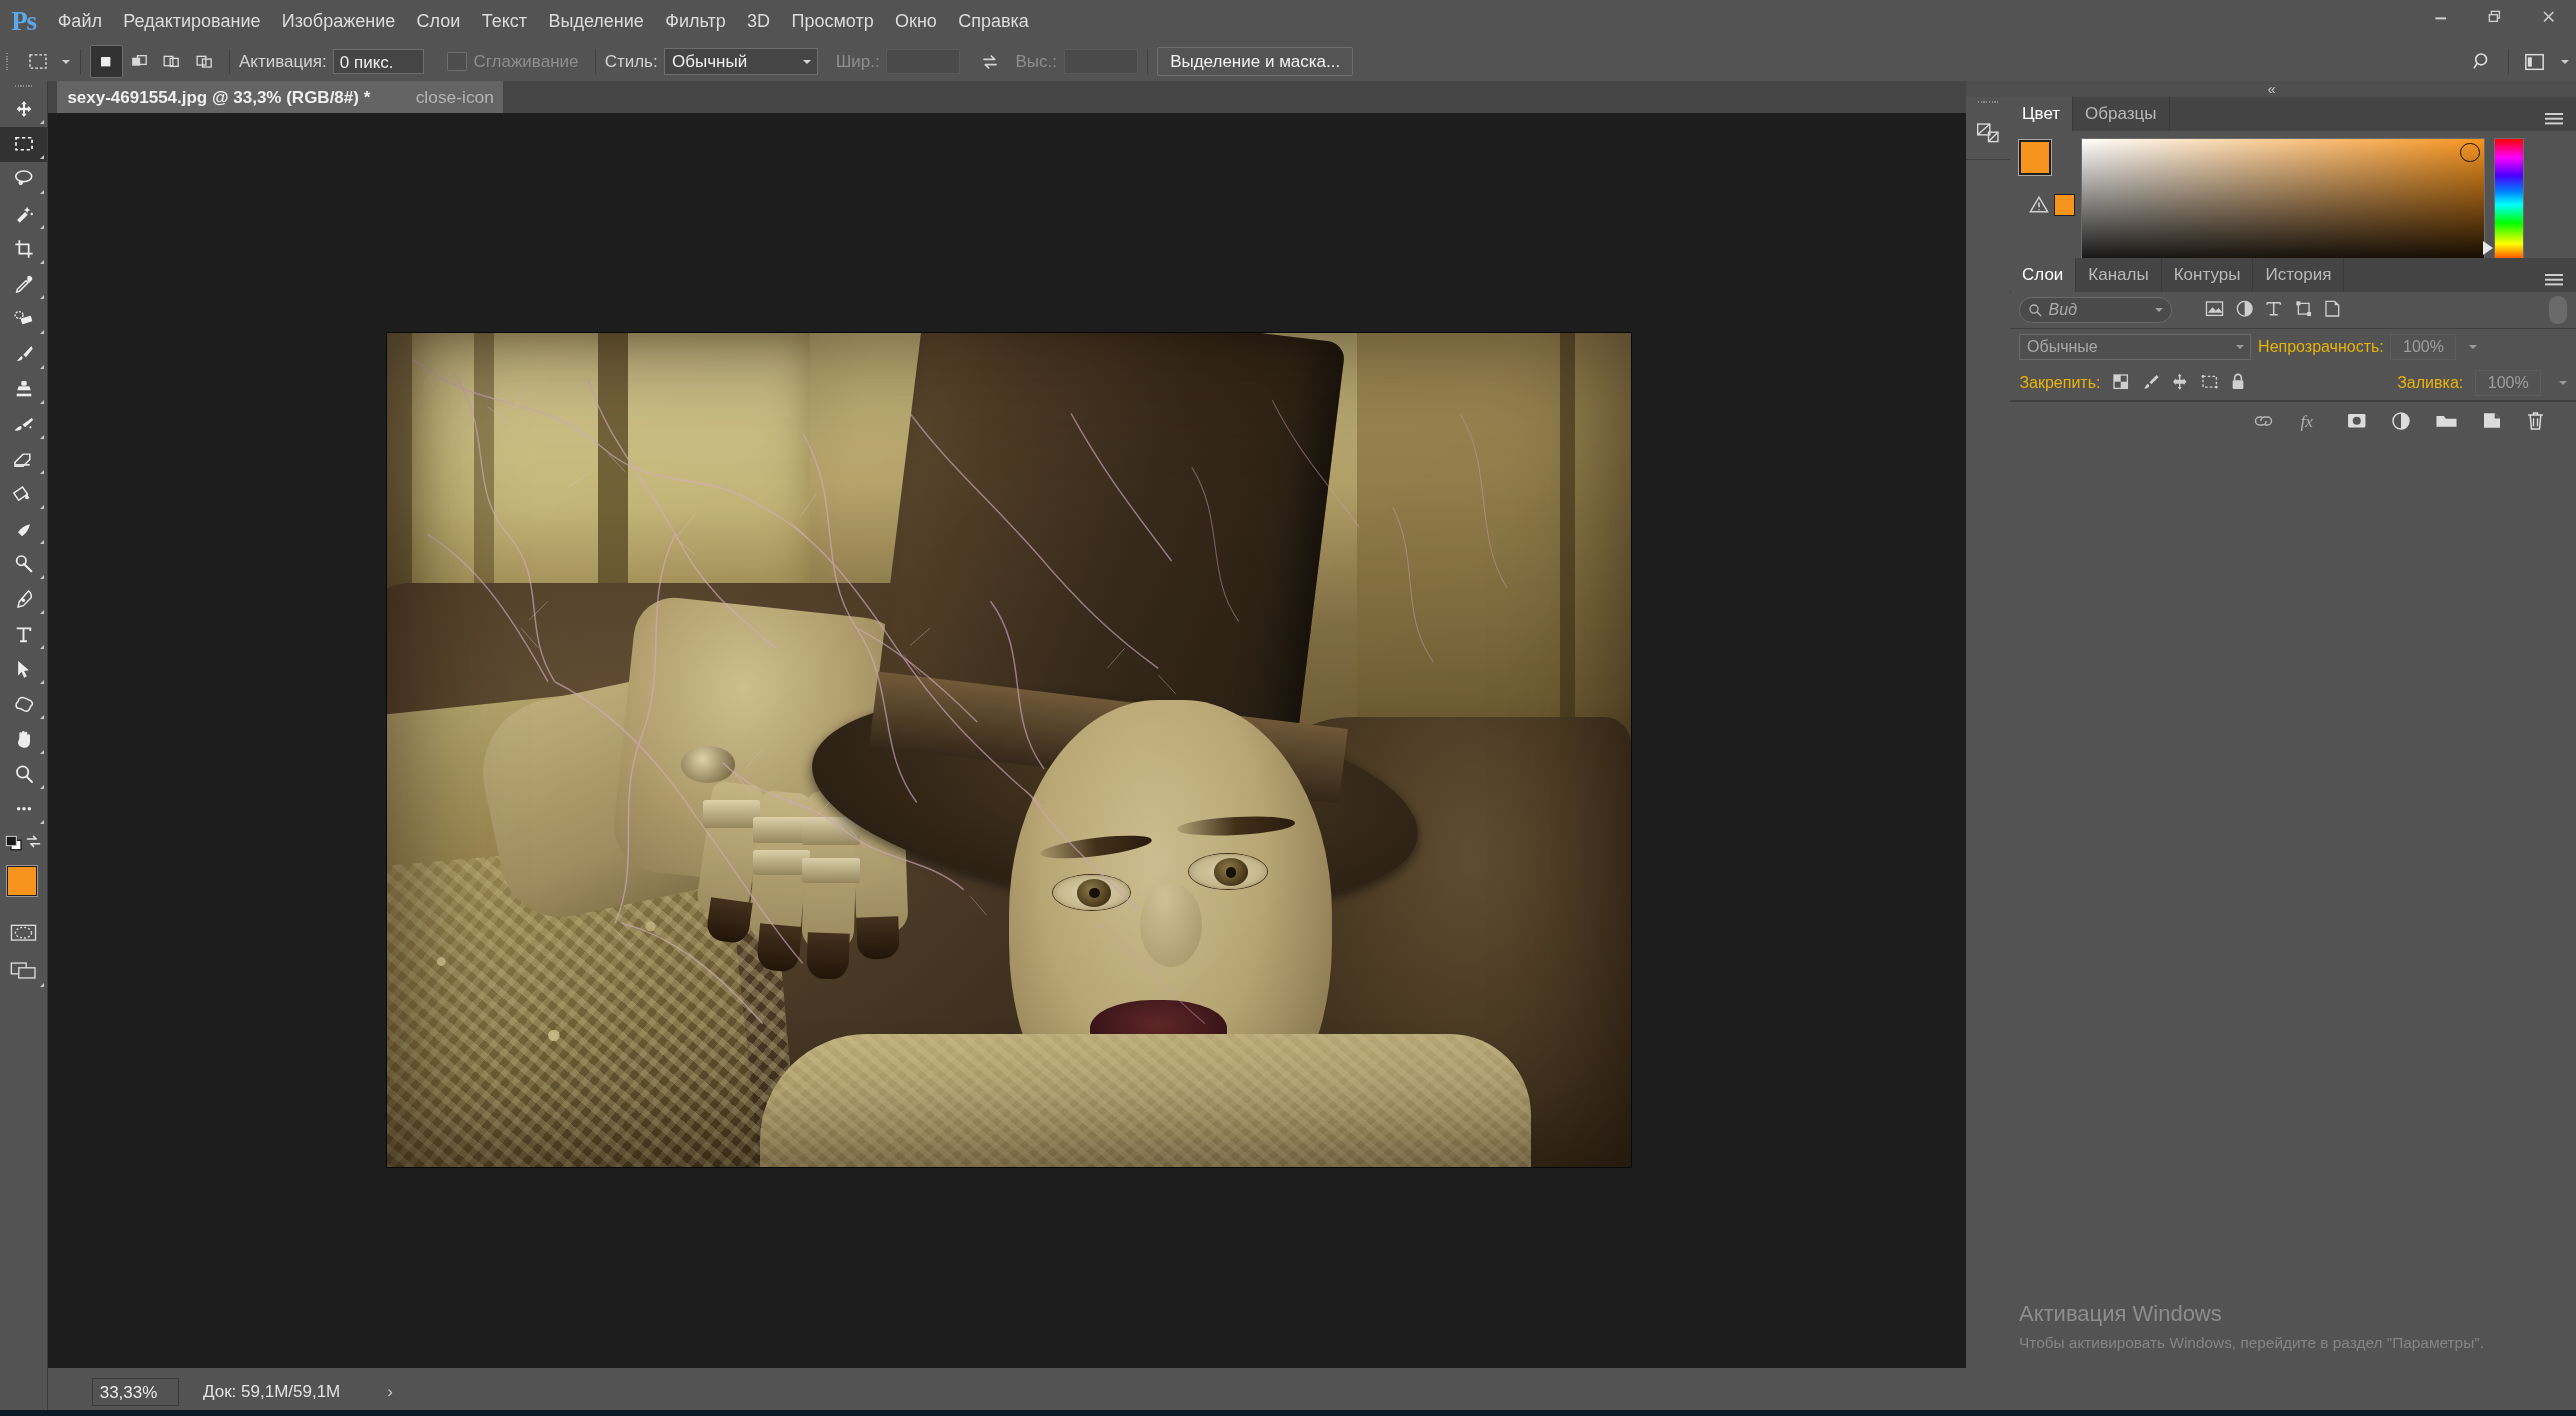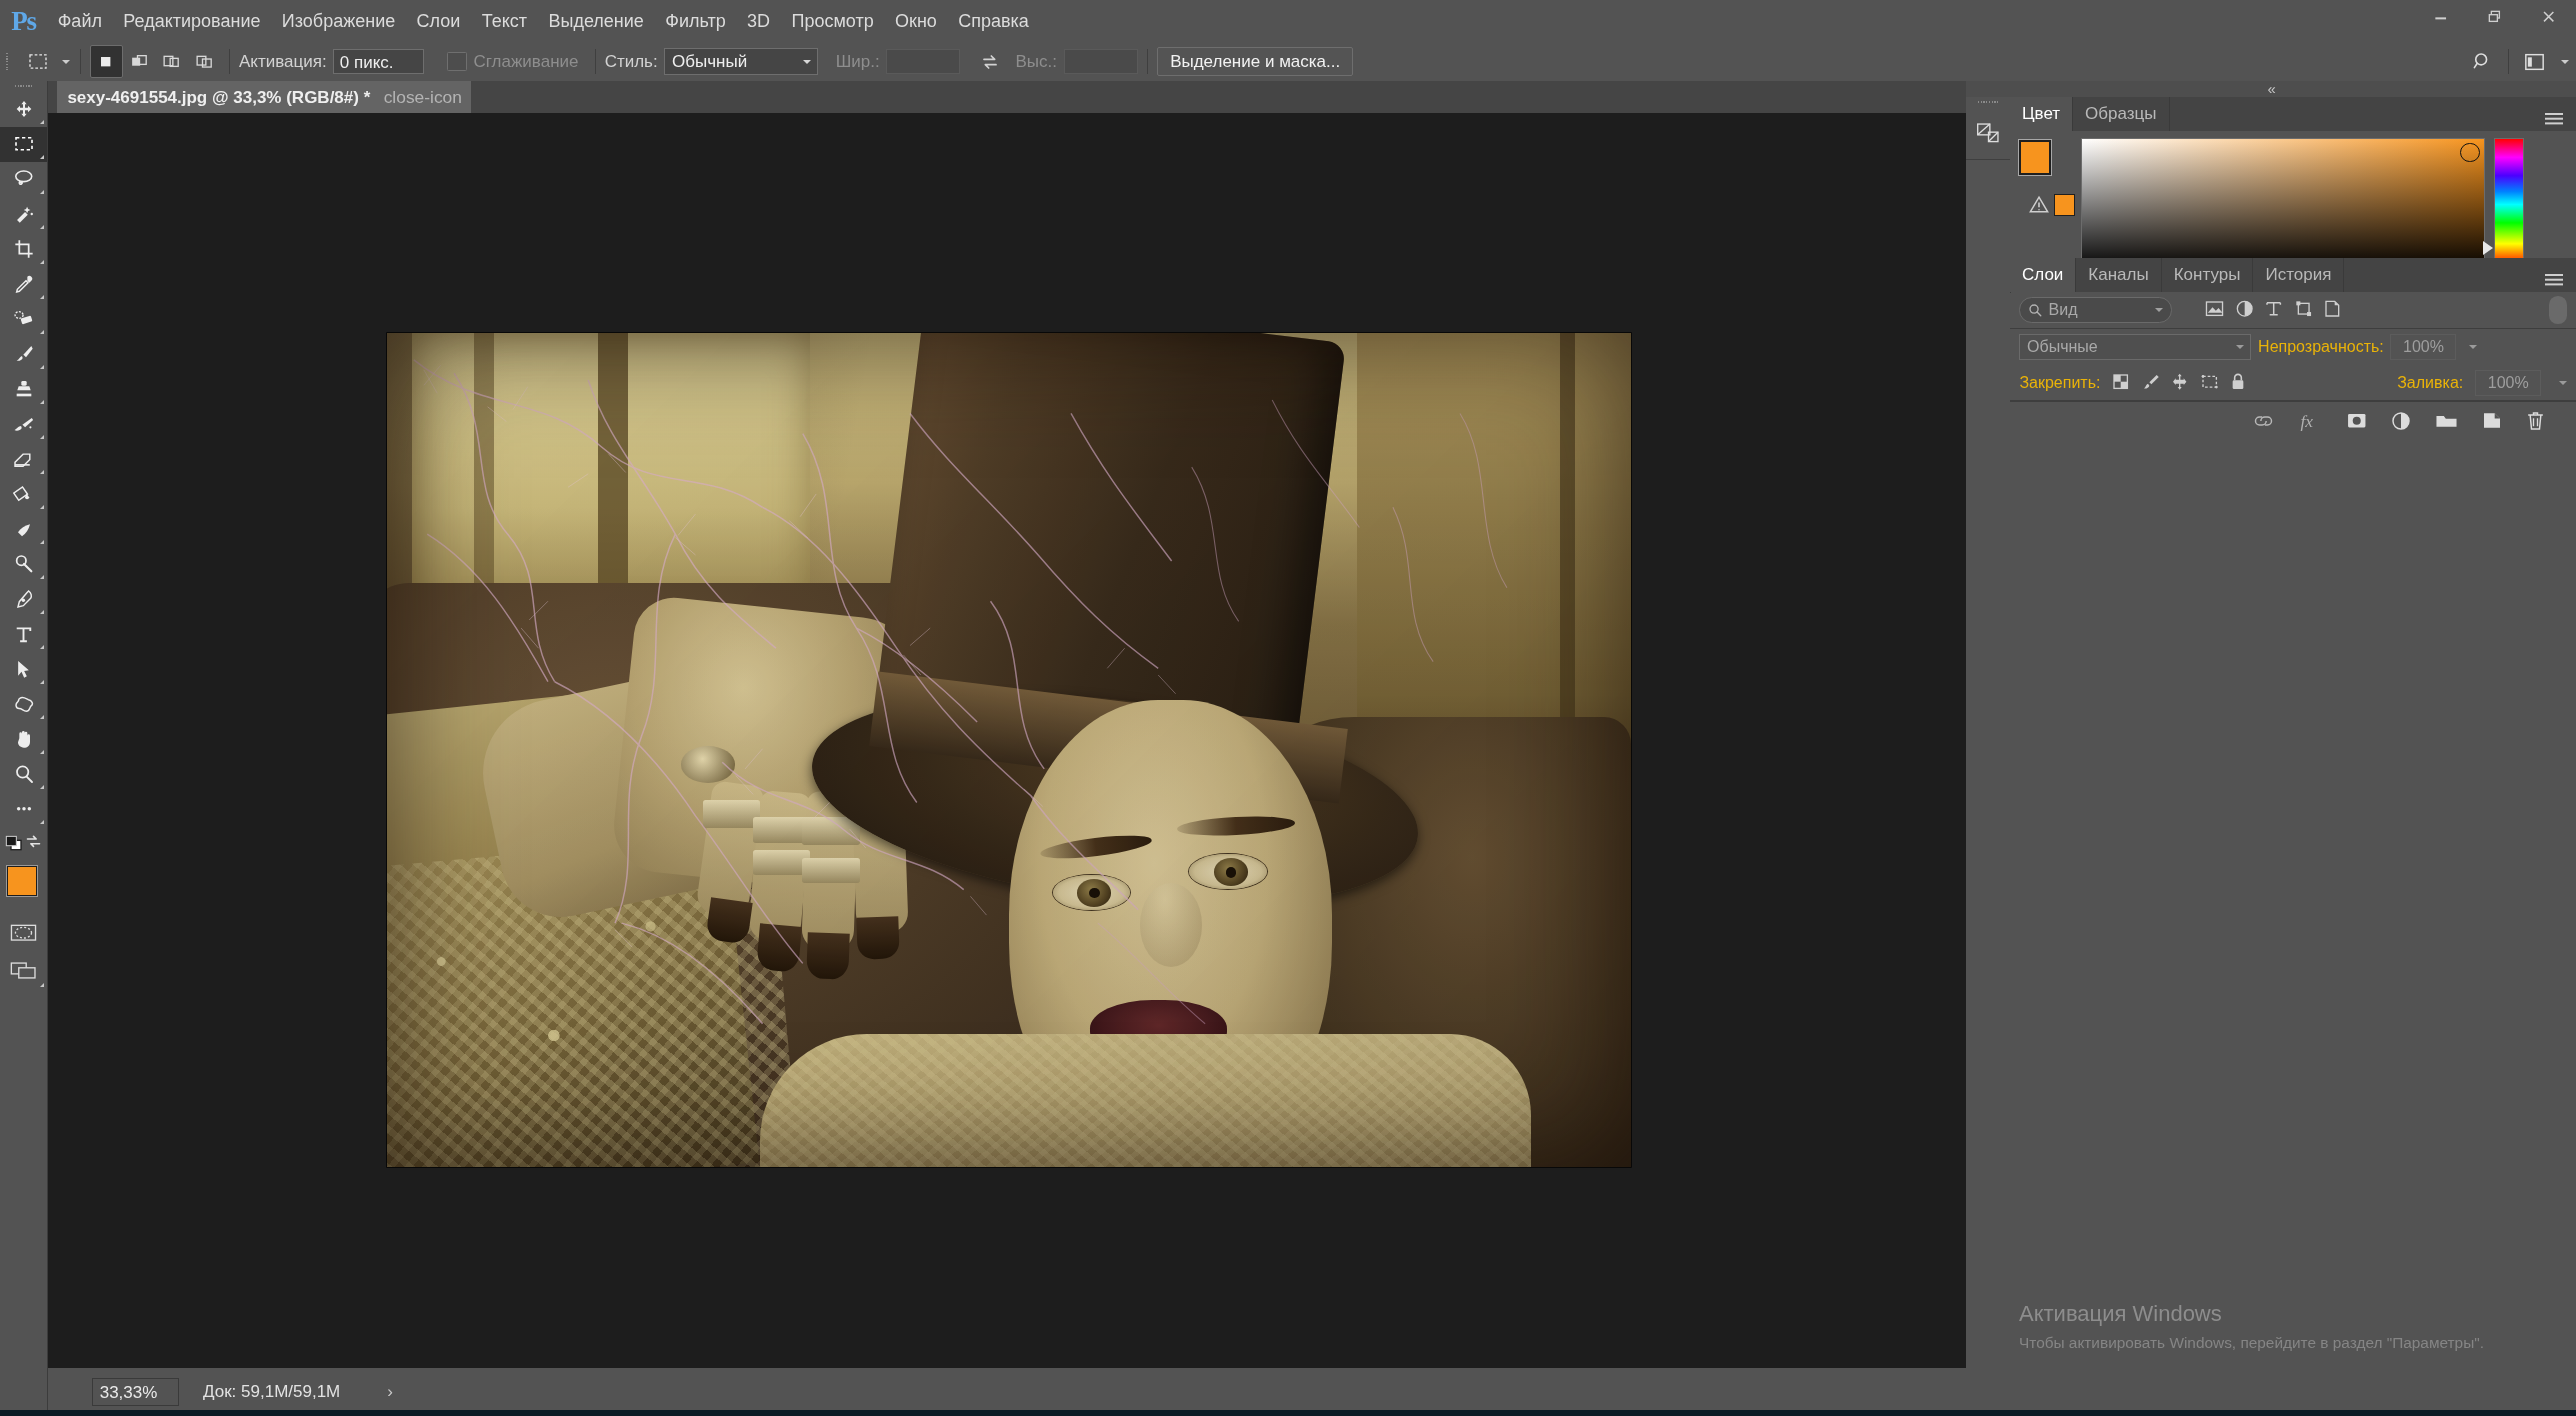--- a/index.html
+++ b/index.html
@@ -87,20 +87,21 @@
   .sw-bg{position:absolute;left:21.5px;top:19px;width:28px;height:28px;background:#fcfcfc;border:1.3px solid #1d1d1d;z-index:-1;}
 
   
   .tabstrip{
     position:absolute;left:48px;top:81px;right:0;height:32px;background:#454545;
   }
   .doctab{
     position:absolute;left:8.7px;top:0;height:32px;background:#646464;
     display:flex;align-items:center;padding:0 9.4px 0 10.7px;box-sizing:border-box;
     border-top:1.3px solid #646464;
+    gap:32px;
   }
   .doctab .title{font-size:17px;color:#efefef;font-weight:bold;white-space:nowrap;}
   .doctab .closex{margin-left:13.4px;font-size:17.4px;color:#b4b4b4;line-height:1;}
 
   
   .canvasarea{
     position:absolute;left:48px;top:113px;width:1918px;bottom:48px;background:#1d1d1d;
   }
   .artboard{
     position:absolute;left:339px;top:220px;width:1244px;height:834px;
@@ -242,21 +243,21 @@
   }
   .cp-marker{position:absolute;right:4px;top:4px;width:17.4px;height:17.4px;border:1.3px solid #111;border-radius:50%;}
   .cp-hue{
     position:relative;width:28px;height:131px;margin-left:9.4px;border:0.7px solid #6c6c6c;
     background:linear-gradient(to bottom,#ff0000 0%,#ff00ff 14%,#4b00ff 28%,#0080ff 40%,#00ffff 50%,#00ff00 64%,#ffff00 80%,#ff6600 90%,#ff0000 100%);
   }
   .cp-huemk{position:absolute;left:-12px;bottom:14.8px;width:0;height:0;
     border-top:7.4px solid transparent;border-bottom:7.4px solid transparent;border-left:10px solid #e8e8e8;}
 
   .layerspanel{position:absolute;left:0;right:0;top:196px;bottom:0;background:#535353;display:flex;flex-direction:column;}
-  .lp-filter{height:36px;display:flex;align-items:center;padding:0 9.4px;gap:15px;border-bottom:0.7px solid #3e3e3e;}
+  .lp-filter{height:36px;display:flex;align-items:center;padding:0 9.4px;gap:15px;border-bottom:0.7px solid #3e3e3e;font-style:italic;}
   .lp-search{
     flex:0 0 auto;width:153px;height:25.5px;background:#4a4a4a;border:0.7px solid #6a6a6a;border-radius:12.7px;
     display:flex;align-items:center;padding:0 8px;box-sizing:border-box;gap:5.4px;
   }
   .lp-search .txt{font-size:16px;color:#a9a9a9;}
   .lp-search .dc{margin-left:auto;width:0;height:0;border-left:4px solid transparent;border-right:4px solid transparent;border-top:4.7px solid #a0a0a0;}
   .lp-ficons{display:flex;align-items:center;gap:12px;margin-left:17.4px;}
   .lp-toggle{margin-left:auto;width:17.4px;height:28px;border-radius:8.7px;background:#6a6a6a;}
   .lp-blend{height:36px;display:flex;align-items:center;padding:0 9.4px;gap:6.7px;}
   .lp-select{

